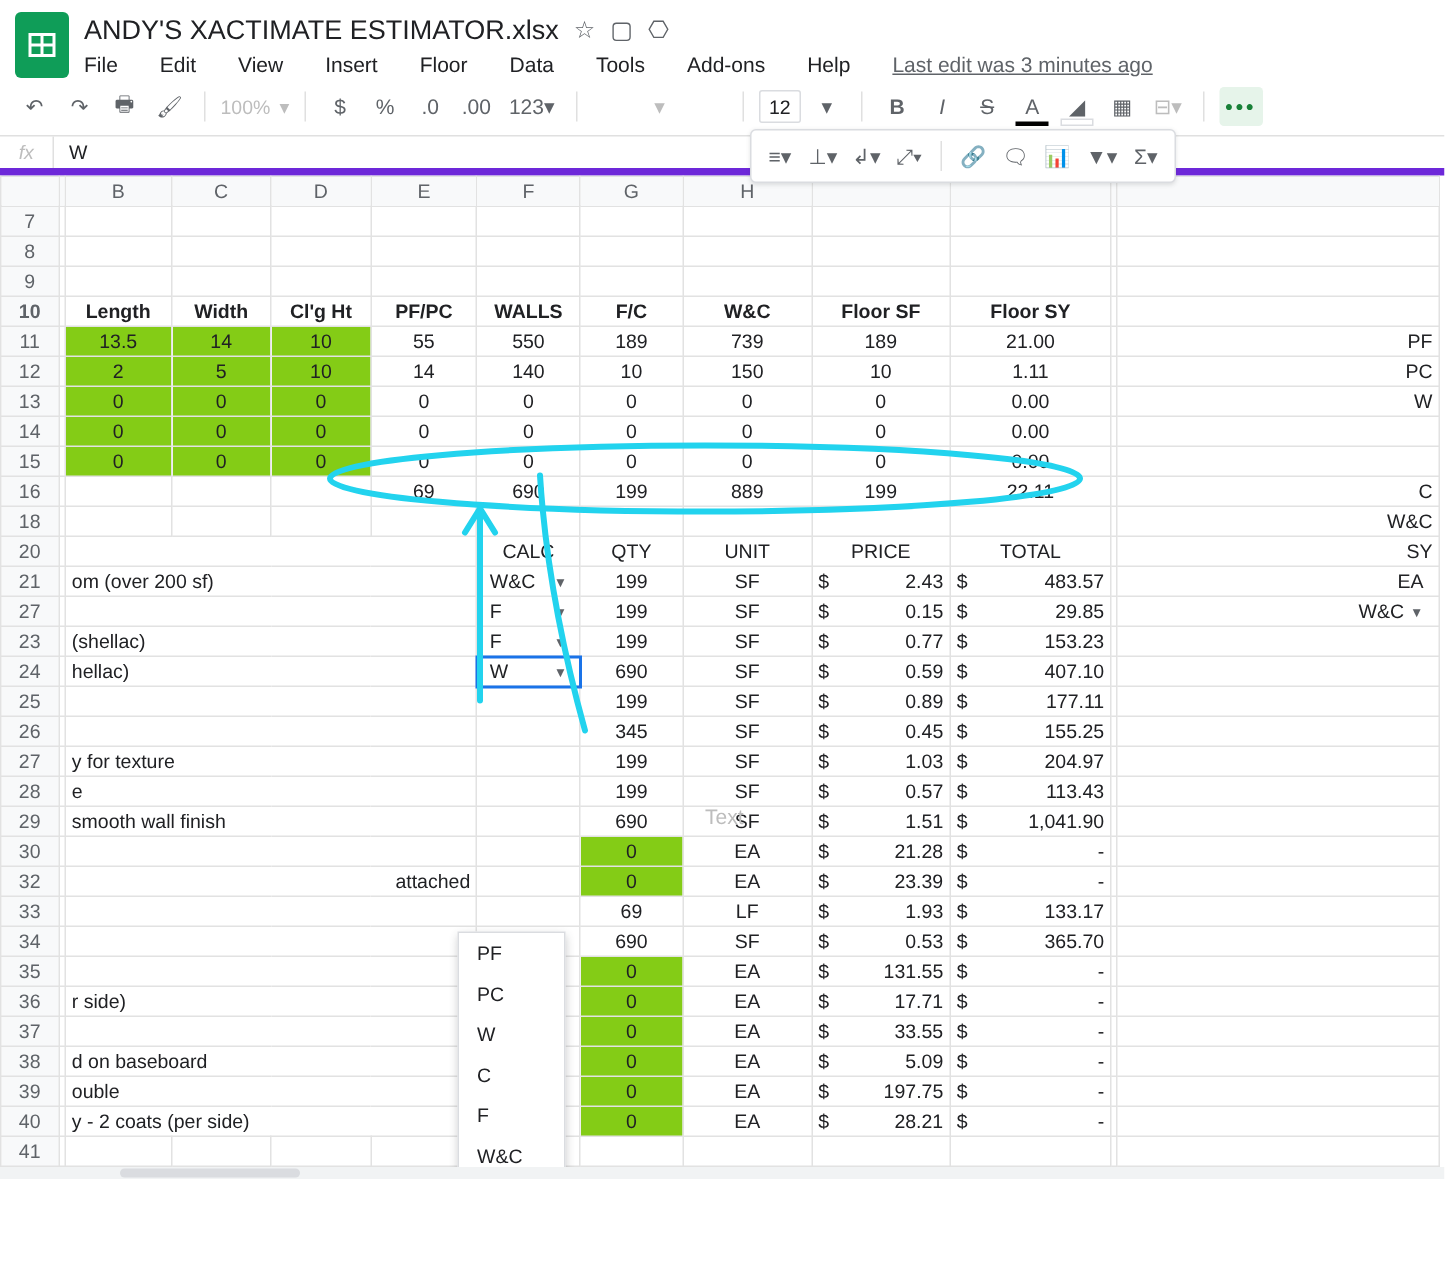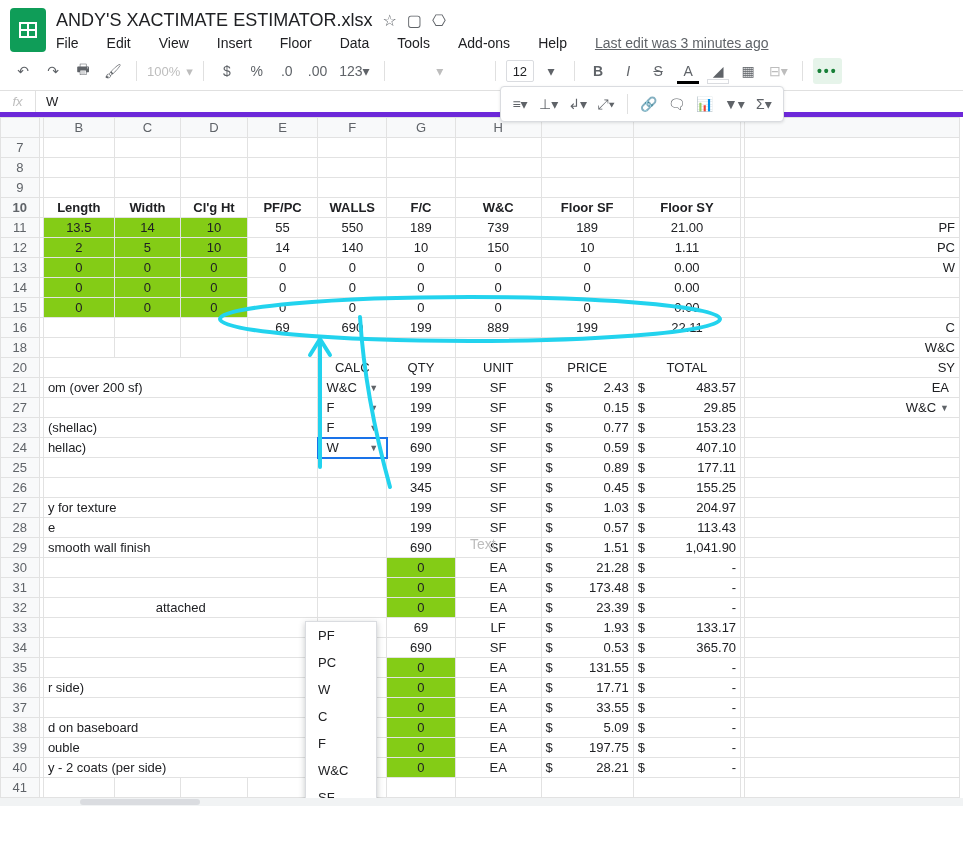--- a/index.html
+++ b/index.html
@@ -607,45 +607,23 @@
           <td>
             <span class="twocell">
               <span class="cur">$</span>
               <span class="amt">-</span>
             </span>
           </td>
           <td class="colGap"></td>
           <td style="text-align: right;"></td>
         </tr>
         <tr>
-          <td class="rowhdr">31</td>
-          <td class="colA"></td>
-          <td class="leftpartial" colspan="4" style="text-align: left;"></td>
-          <td></td>
-          <td class="yellow">0</td>
-          <td>EA</td>
-          <td>
-            <span class="twocell">
-              <span class="cur">$</span>
-              <span class="amt">173.48</span>
-            </span>
-          </td>
-          <td>
-            <span class="twocell">
-              <span class="cur">$</span>
-              <span class="amt">-</span>
-            </span>
-          </td>
-          <td class="colGap"></td>
-          <td style="text-align: right;"></td>
-        </tr>
-        <tr>
           <td class="rowhdr">32</td>
           <td class="colA"></td>
-          <td class="leftpartial" colspan="4" style="text-align: center;">attached</td>
+          <td class="leftpartial" colspan="4" style="text-align: right;">attached</td>
           <td></td>
           <td class="yellow">0</td>
           <td>EA</td>
           <td>
             <span class="twocell">
               <span class="cur">$</span>
               <span class="amt">23.39</span>
             </span>
           </td>
           <td>

